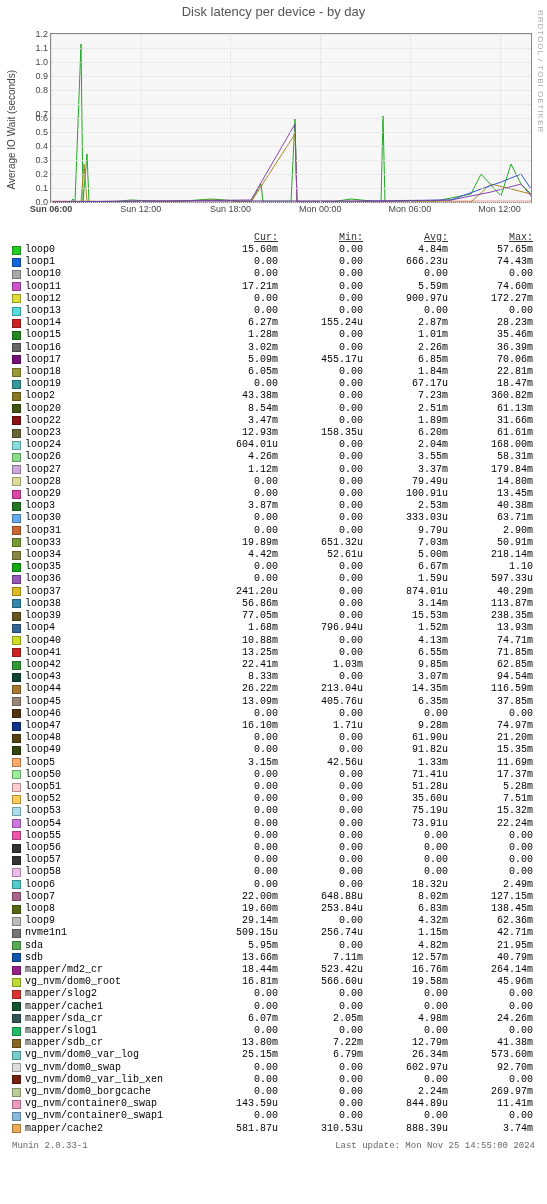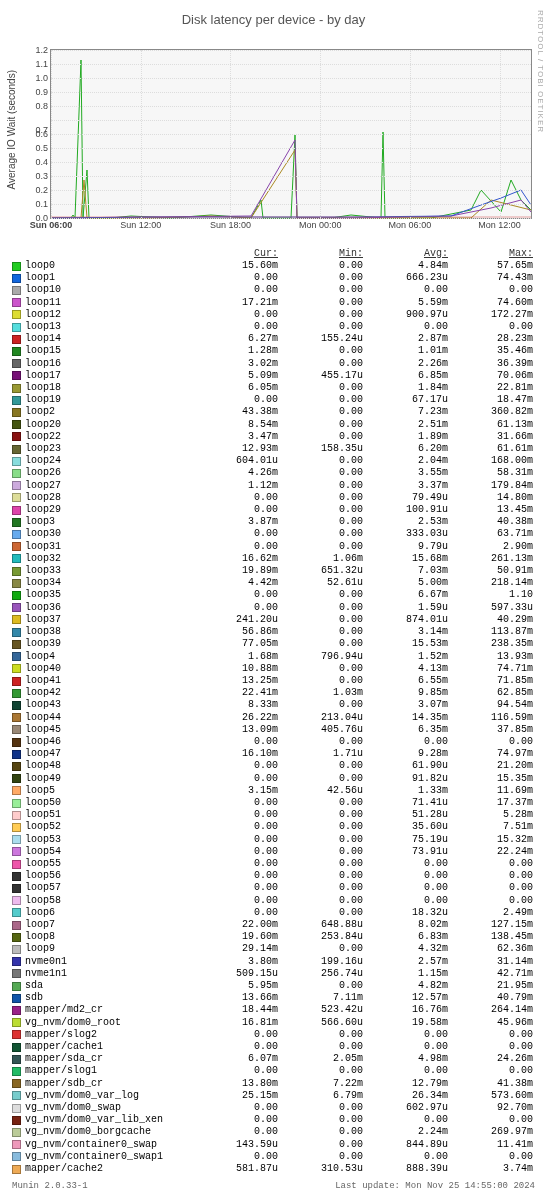--- a/index.html
+++ b/index.html
@@ -12,21 +12,21 @@
     width: 547px;
   }
   .container {
     width: 547px;
     position: relative;
   }
   .title {
     text-align: center;
     font-size: 13px;
     color: #555;
-    padding: 12px 0;
+    padding: 4px 0;
   }
   .side-credit {
     position: absolute;
     right: 2px;
     top: 10px;
     writing-mode: vertical-rl;
     font-size: 8px;
     color: #aaa;
     letter-spacing: 1px;
   }
@@ -373,28 +373,20 @@
         </div>
         <div class="legend-row">
           <span class="sw" style="background:#cc6633"></span>
           <span class="nm">loop31</span>
           <span class="col">0.00</span>
           <span class="col">0.00</span>
           <span class="col">9.79u</span>
           <span class="col">2.90m</span>
         </div>
         <div class="legend-row">
-          <span class="sw" style="background:#22bbbb"></span>
-          <span class="nm">loop32</span>
-          <span class="col">16.62m</span>
-          <span class="col">1.06m</span>
-          <span class="col">15.68m</span>
-          <span class="col">261.13m</span>
-        </div>
-        <div class="legend-row">
           <span class="sw" style="background:#779933"></span>
           <span class="nm">loop33</span>
           <span class="col">19.89m</span>
           <span class="col">651.32u</span>
           <span class="col">7.03m</span>
           <span class="col">50.91m</span>
         </div>
         <div class="legend-row">
           <span class="sw" style="background:#888844"></span>
           <span class="nm">loop34</span>
@@ -635,28 +627,20 @@
           <span class="col">6.83m</span>
           <span class="col">138.45m</span>
         </div>
         <div class="legend-row">
           <span class="sw" style="background:#bbbbbb"></span>
           <span class="nm">loop9</span>
           <span class="col">29.14m</span>
           <span class="col">0.00</span>
           <span class="col">4.32m</span>
           <span class="col">62.36m</span>
-        </div>
-        <div class="legend-row">
-          <span class="sw" style="background:#3333aa"></span>
-          <span class="nm">nvme0n1</span>
-          <span class="col">3.80m</span>
-          <span class="col">199.16u</span>
-          <span class="col">2.57m</span>
-          <span class="col">31.14m</span>
         </div>
         <div class="legend-row">
           <span class="sw" style="background:#777777"></span>
           <span class="nm">nvme1n1</span>
           <span class="col">509.15u</span>
           <span class="col">256.74u</span>
           <span class="col">1.15m</span>
           <span class="col">42.71m</span>
         </div>
         <div class="legend-row">

